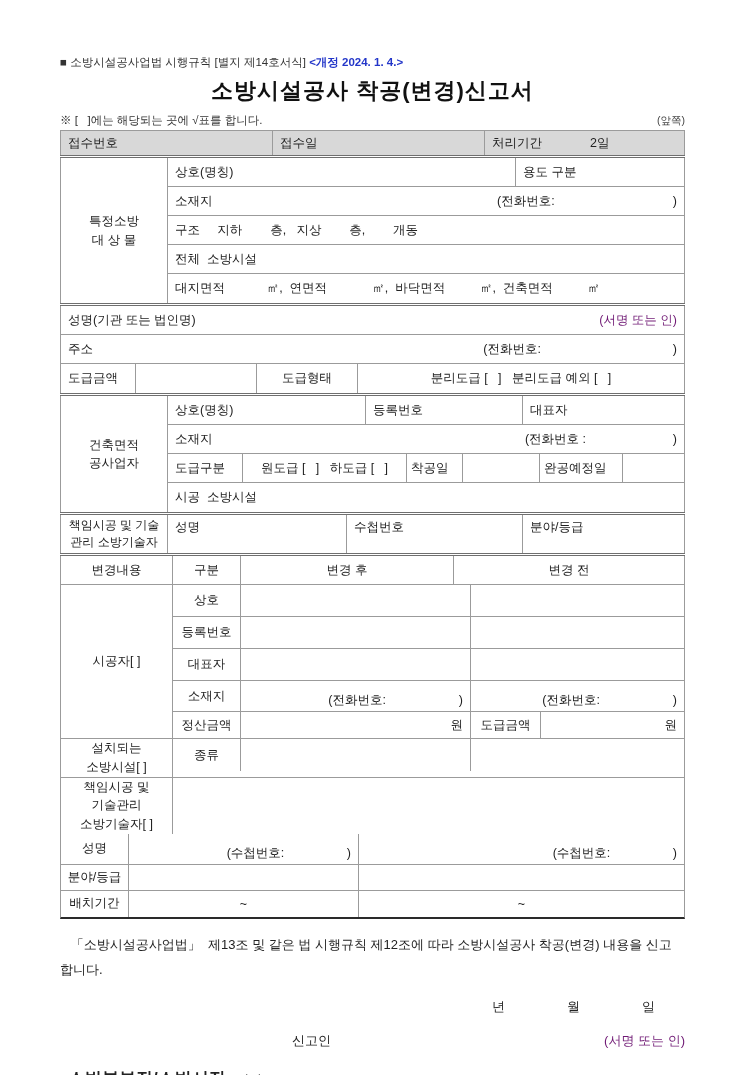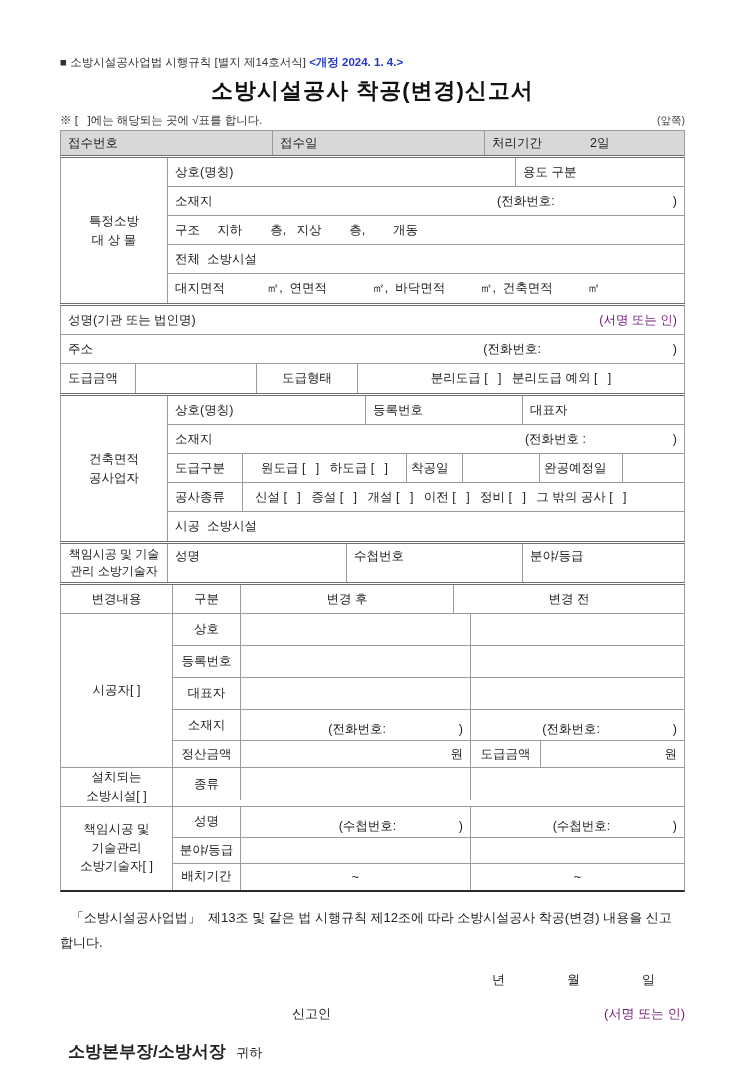--- a/index.html
+++ b/index.html
@@ -36,21 +36,21 @@
   .hint { color:#701a75; }
   .dbl { border-top:3px double #6f6f6f; }
 
   .receipt { display:flex; background:#d8d8d8; border:1px solid #9b9b9b; border-bottom:none; font-size:12.5px; height:25px; }
   .receipt .c { border-right:1px solid #9b9b9b; }
   .receipt .c:last-child { border-right:none; }
 
   
   .e-tbl { border-bottom:2px solid #2a2a2a; }
   .group { display:flex; border-bottom:1px solid #9b9b9b; }
-  .group:last-child { border-bottom:none; }
+  .group:last-child { border-bottom:none;flex-direction:column; }
   .glh { width:112px; border-right:1px solid #9b9b9b; display:flex; flex-direction:column; justify-content:center; align-items:center; text-align:center; line-height:1.5; }
   .footer-statement { font-size:13px; line-height:1.95; margin-top:13px; color:#222; }
   .date-line { display:flex; justify-content:flex-end; gap:62px; padding-right:30px; font-size:13px; margin-top:16px; }
   .reporter-line { display:flex; justify-content:space-between; font-size:13px; margin-top:16px; }
   .reporter-line .who { margin-left:232px; }
   .recipient-line { margin-top:17px; margin-left:8px; }
   .recipient-line .big { font-size:17px; font-weight:bold; }
   .recipient-line .suffix { font-size:13px; margin-left:6px; }
 </style>
 </head>
@@ -190,28 +190,20 @@
           <div class="c" style="width:56px;padding:0 4px">
               <span>착공일</span>
             </div>
           <div class="c" style="width:77px"></div>
           <div class="c" style="width:83px;padding:0 4px">
               <span>완공예정일</span>
             </div>
           <div class="c fill"></div>
         </div>
         <div class="row" style="height:29px">
-          <div class="c" style="width:75px">
-              <span>공사종류</span>
-            </div>
-          <div class="c fill" style="padding-left:12px">
-              <span class="pre">신설 [   ]   증설 [   ]   개설 [   ]   이전 [   ]   정비 [   ]   그 밖의 공사 [   ]</span>
-            </div>
-        </div>
-        <div class="row" style="height:29px">
           <div class="c fill">
               <span class="pre">시공  소방시설</span>
             </div>
         </div>
       </div>
     </div>
 
     <div class="dbl"></div>
 
     <div class="tbl">

